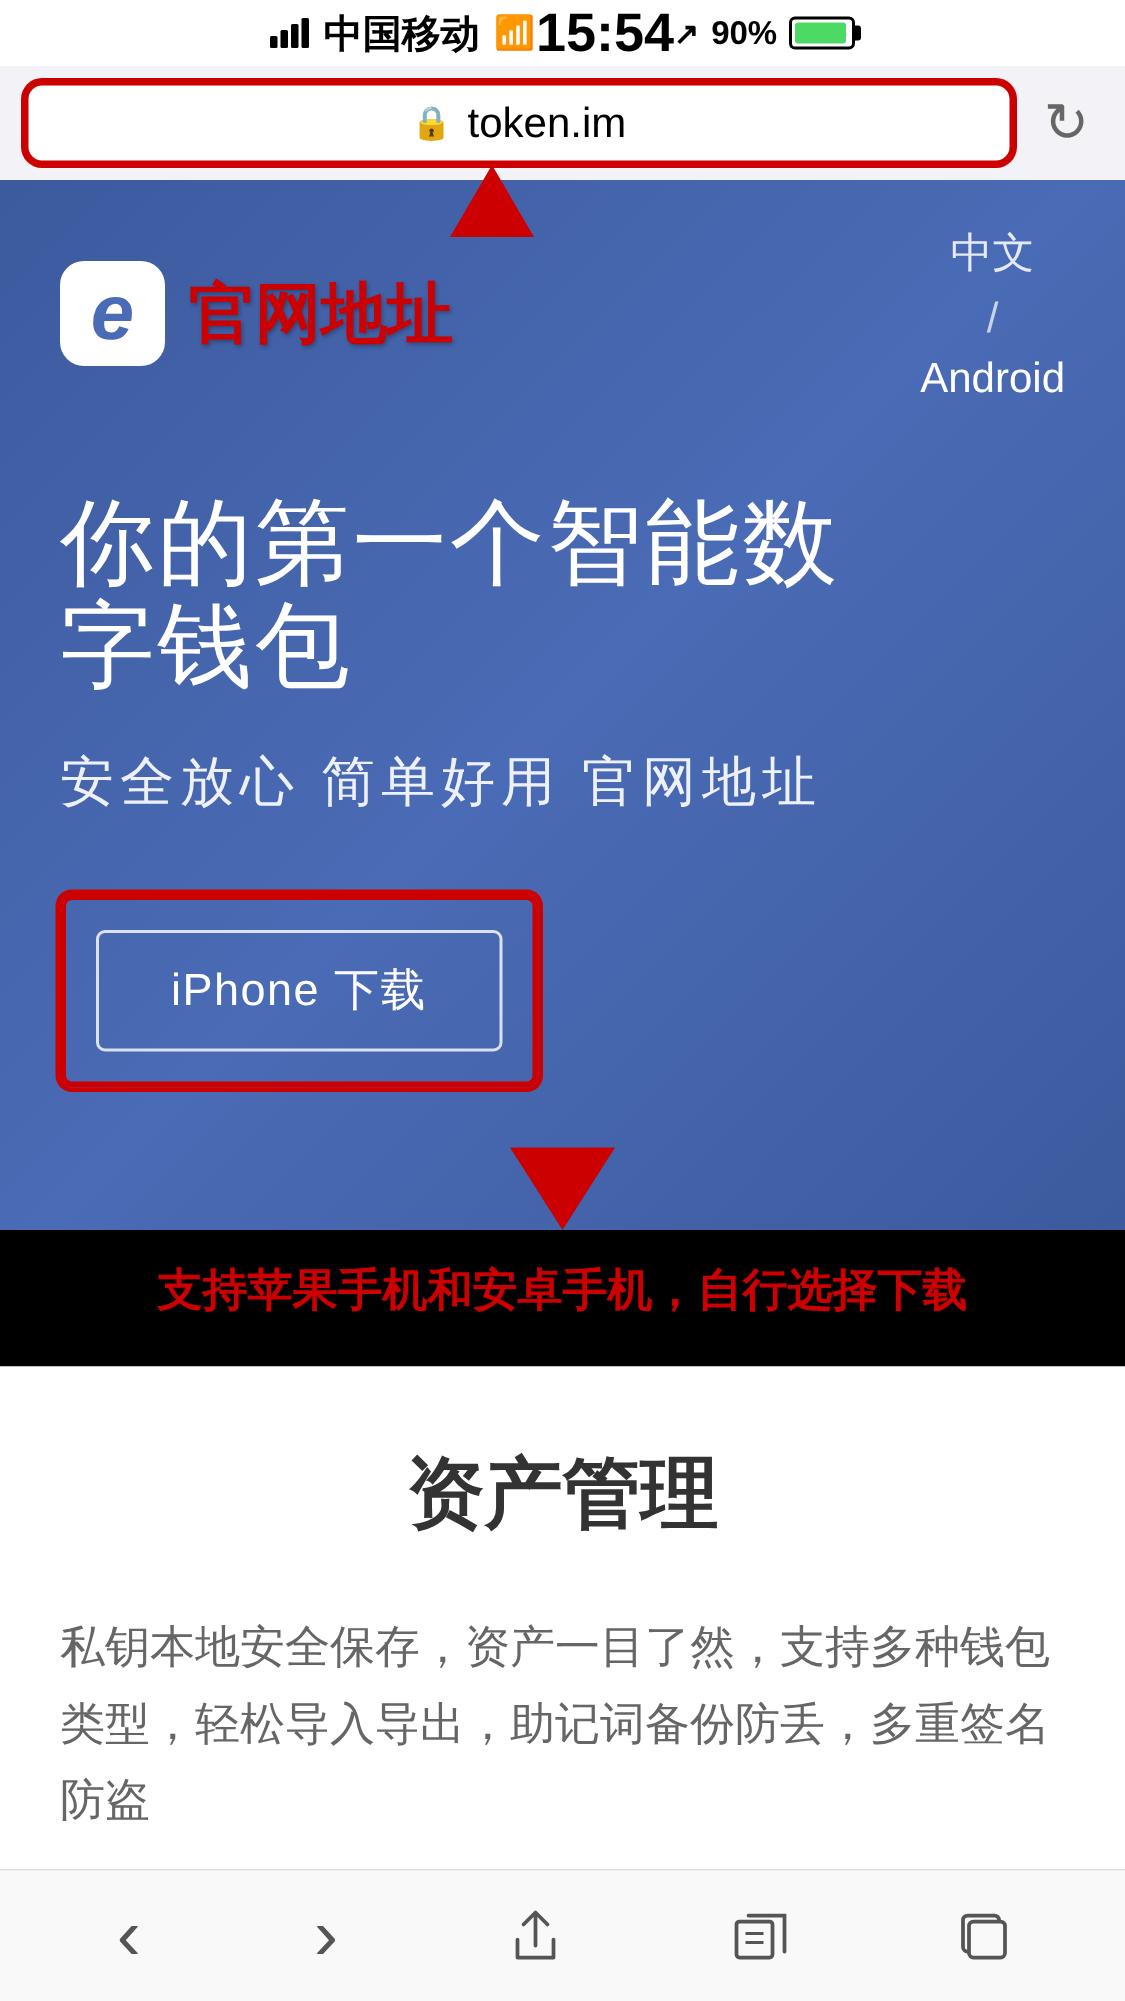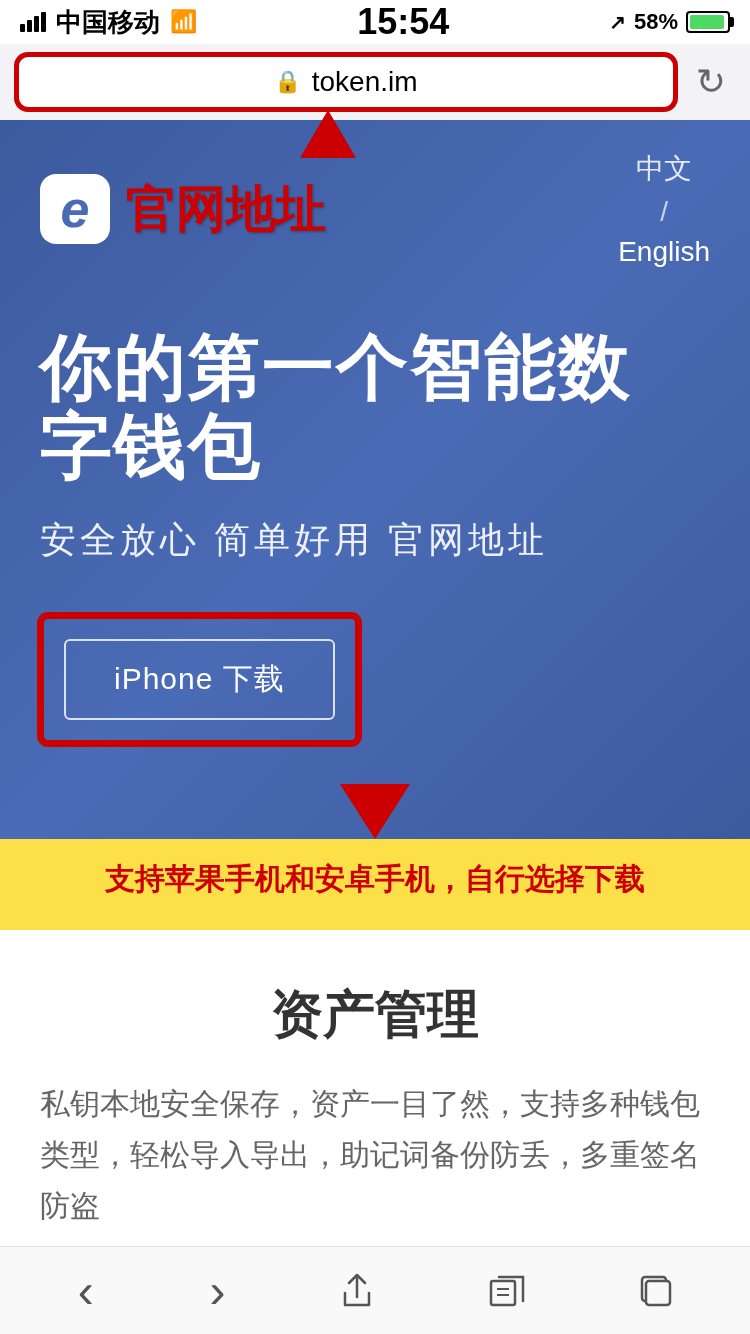--- a/index.html
+++ b/index.html
@@ -12,21 +12,21 @@
       background: #fff;
       overflow-x: hidden;
     }
 
     
     .status-bar {
       background: #fff;
       height: 44px;
       display: flex;
       align-items: center;
-      justify-content: space-between;
+      justify-content: center;
       padding: 0 20px;
       font-size: 28px;
       font-weight: 600;
     }
     .status-left {
       display: flex;
       align-items: center;
       gap: 10px;
       font-size: 26px;
     }
@@ -132,21 +132,21 @@
       background: #fff;
       border-radius: 16px;
       display: flex;
       align-items: center;
       justify-content: center;
       font-size: 48px;
       color: #4a6bb5;
       font-weight: bold;
     }
     .logo-text {
-      font-size: 50px;
+      font-size: 44px;
       color: #cc0000;
       font-weight: 900;
       text-shadow: 1px 1px 3px rgba(0,0,0,0.3);
     }
     .lang-switch {
       display: flex;
       align-items: center;
       gap: 8px;
       color: #fff;
       font-size: 28px;
@@ -161,22 +161,22 @@
     .lang-en {
       color: #fff;
       font-weight: 500;
     }
 
     
     .hero-section {
       margin: 60px 0 40px 0;
     }
     .hero-title {
-      font-size: 72px;
-      font-weight: 700;
+      font-size: 63px;
+      font-weight: 400;
       color: #fff;
       line-height: 1.1;
       margin-bottom: 30px;
       letter-spacing: 2px;
     }
     .hero-subtitle {
       font-size: 36px;
       color: rgba(255,255,255,0.9);
       margin-bottom: 50px;
       letter-spacing: 4px;
@@ -219,36 +219,36 @@
       border-top: 55px solid #cc0000;
     }
 
     
     .annotation-text {
       color: #cc0000;
       font-size: 30px;
       font-weight: 700;
       text-align: center;
       padding: 20px 20px 30px 20px;
-      background: #fde047;
+      background: #000000;
       white-space: nowrap;
       overflow: hidden;
     }
 
     
     .content-section {
       background: #fff;
       padding: 50px 40px 40px 40px;
     }
     .section-title {
       text-align: center;
       font-size: 52px;
       font-weight: 700;
       color: #333;
-      margin-bottom: 28px;
+      margin-bottom: 42px;
     }
     .section-body {
       font-size: 30px;
       color: #666;
       line-height: 1.7;
     }
 
     
     .bottom-nav {
       position: fixed;
@@ -308,21 +308,21 @@
         <span></span>
         <span></span>
         <span></span>
     </div>
     <span>中国移动</span>
     <span class="wifi-icon">📶</span>
   </div>
   <div class="status-center">15:54</div>
   <div class="status-right">
     <span class="location-icon">↗</span>
-    <span>58%</span>
+    <span>90%</span>
     <div class="battery-icon">
       <div class="battery-fill"></div>
     </div>
   </div>
 </div>
 
 <div class="browser-bar">
   <div class="url-bar">
     <span class="lock-icon">🔒</span>
     <span class="url-text">token.im</span>
@@ -339,21 +339,21 @@
   <div class="header-nav">
     <div class="logo-area">
       <div class="logo-icon">
         <span style="font-style:italic;font-size:52px;color:#4a6bb5;font-weight:900;">e</span>
       </div>
       <span class="logo-text">官网地址</span>
     </div>
     <div class="lang-switch">
       <span class="lang-cn">中文</span>
       <span class="lang-divider">/</span>
-      <span class="lang-en">English</span>
+      <span class="lang-en">Android</span>
     </div>
   </div>
 
   <div class="hero-section">
     <div class="hero-title">
       <span style="white-space:pre-line;">你的第一个智能数
 字钱包</span>
     </div>
     <div class="hero-subtitle">安全放心  简单好用  官网地址</div>
   </div>

